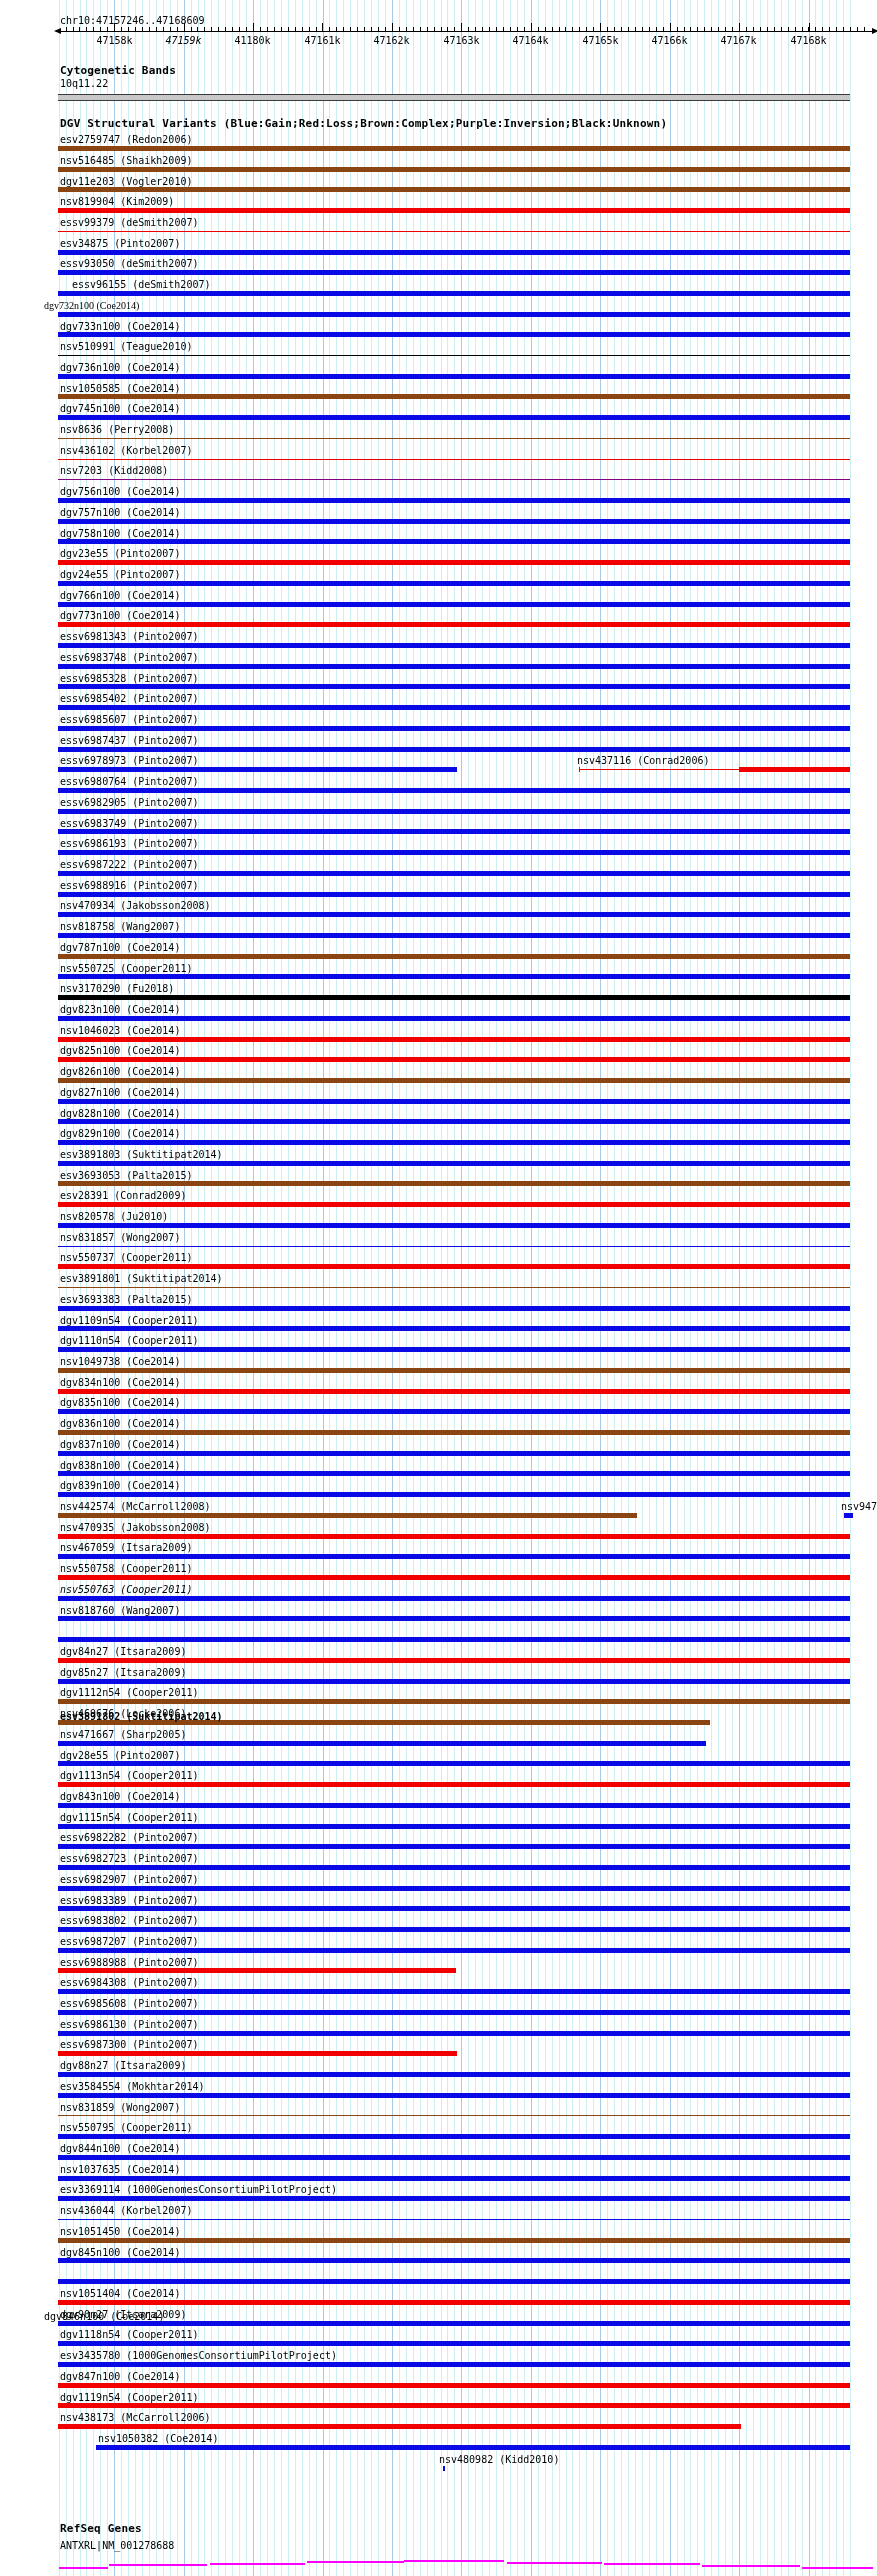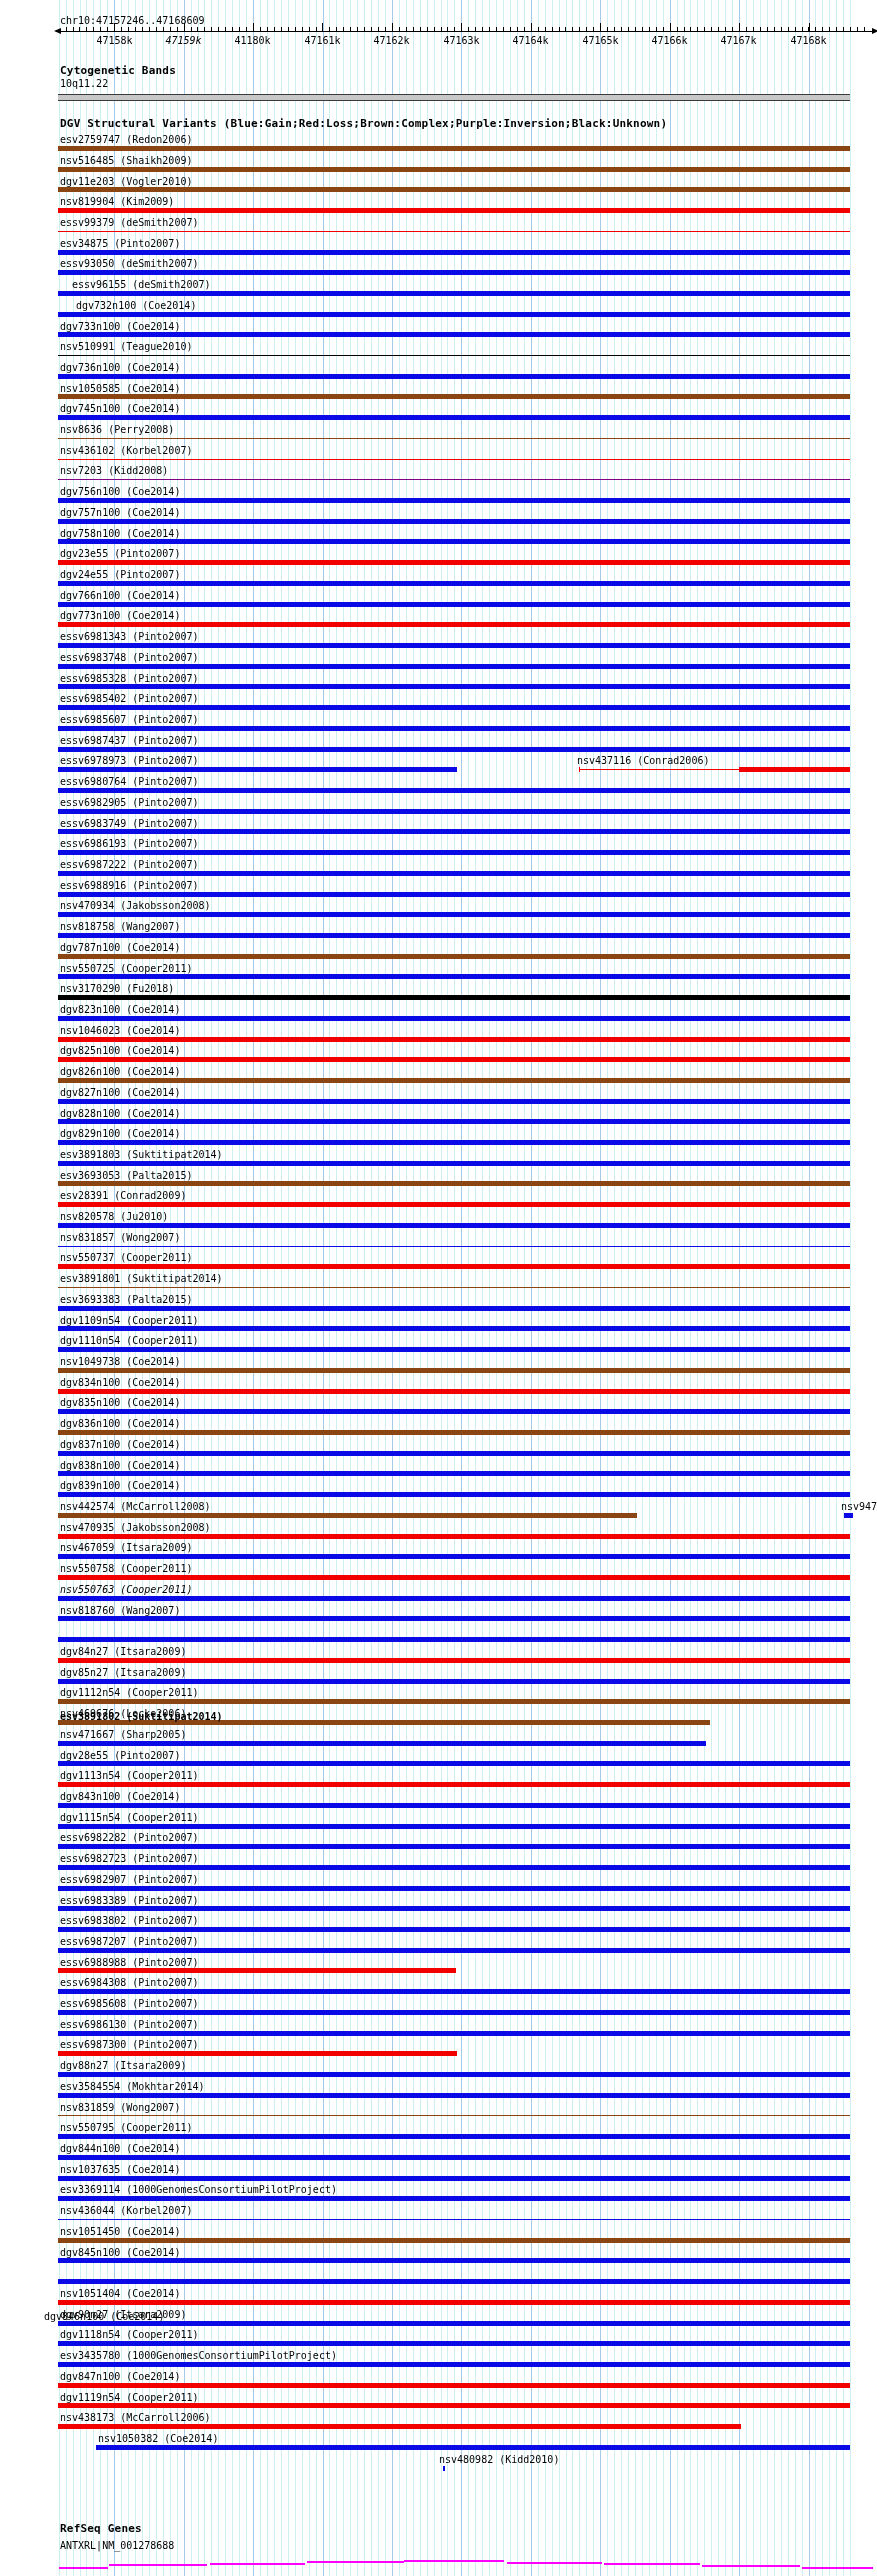--- a/index.html
+++ b/index.html
@@ -313,21 +313,21 @@
       <div class="lbl" style="left: 60px; top: 196px;">nsv819904 (Kim2009)</div>
       <div class="bar" style="left: 58px; top: 208px; width: 792px; background: rgb(242, 0, 0);"></div>
       <div class="lbl" style="left: 60px; top: 217px;">essv99379 (deSmith2007)</div>
       <div class="thinbar" style="left: 58px; top: 231px; width: 792px; background: rgb(242, 0, 0);"></div>
       <div class="lbl" style="left: 60px; top: 238px;">esv34875 (Pinto2007)</div>
       <div class="bar" style="left: 58px; top: 250px; width: 792px; background: rgb(10, 10, 230);"></div>
       <div class="lbl" style="left: 60px; top: 258px;">essv93050 (deSmith2007)</div>
       <div class="bar" style="left: 58px; top: 270px; width: 792px; background: rgb(10, 10, 230);"></div>
       <div class="lbl" style="left: 72px; top: 279px;">essv96155 (deSmith2007)</div>
       <div class="bar" style="left: 58px; top: 291px; width: 792px; background: rgb(10, 10, 230);"></div>
-      <div class="lbl" style="left: 76px; top: 300px;">dgv732n100 (Coe2014)</div>
+      <div class="lbl" style="left: 44px; top: 300px; font-family: Liberation Serif, serif;">dgv732n100 (Coe2014)</div>
       <div class="bar" style="left: 58px; top: 312px; width: 792px; background: rgb(10, 10, 230);"></div>
       <div class="lbl" style="left: 60px; top: 321px;">dgv733n100 (Coe2014)</div>
       <div class="bar" style="left: 58px; top: 332px; width: 792px; background: rgb(10, 10, 230);"></div>
       <div class="lbl" style="left: 60px; top: 341px;">nsv510991 (Teague2010)</div>
       <div class="thinbar" style="left: 58px; top: 355px; width: 792px; background: rgb(0, 0, 0);"></div>
       <div class="lbl" style="left: 60px; top: 362px;">dgv736n100 (Coe2014)</div>
       <div class="bar" style="left: 58px; top: 374px; width: 792px; background: rgb(10, 10, 230);"></div>
       <div class="lbl" style="left: 60px; top: 383px;">nsv1050585 (Coe2014)</div>
       <div class="bar" style="left: 58px; top: 394px; width: 792px; background: rgb(139, 69, 19);"></div>
       <div class="lbl" style="left: 60px; top: 403px;">dgv745n100 (Coe2014)</div>

